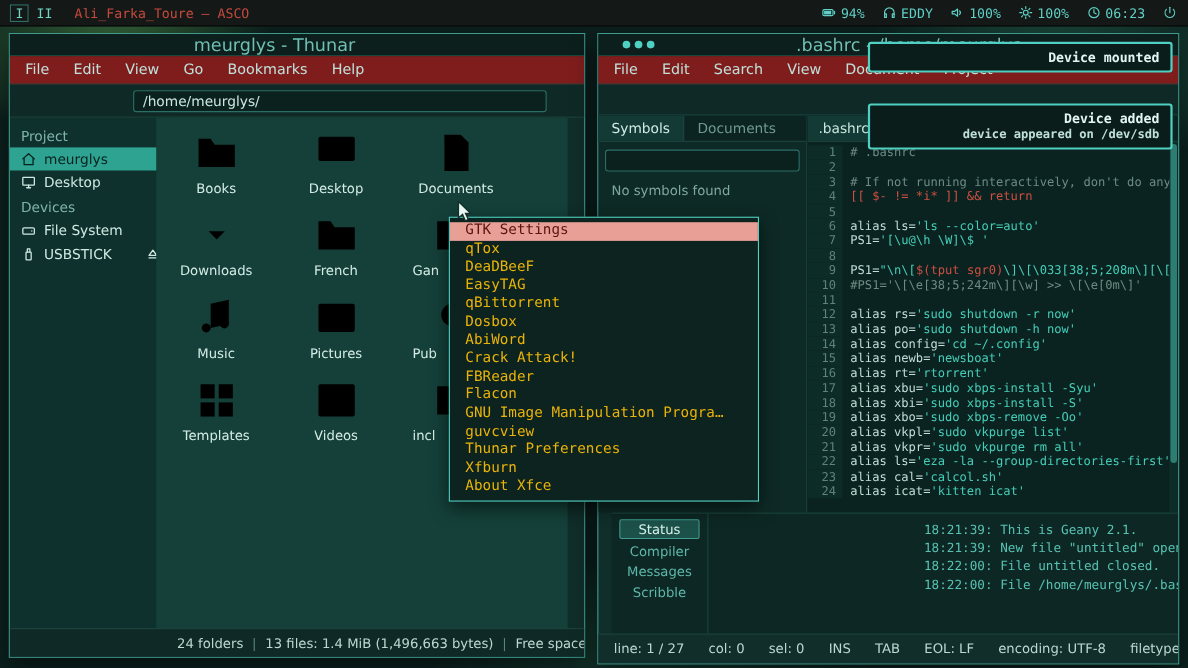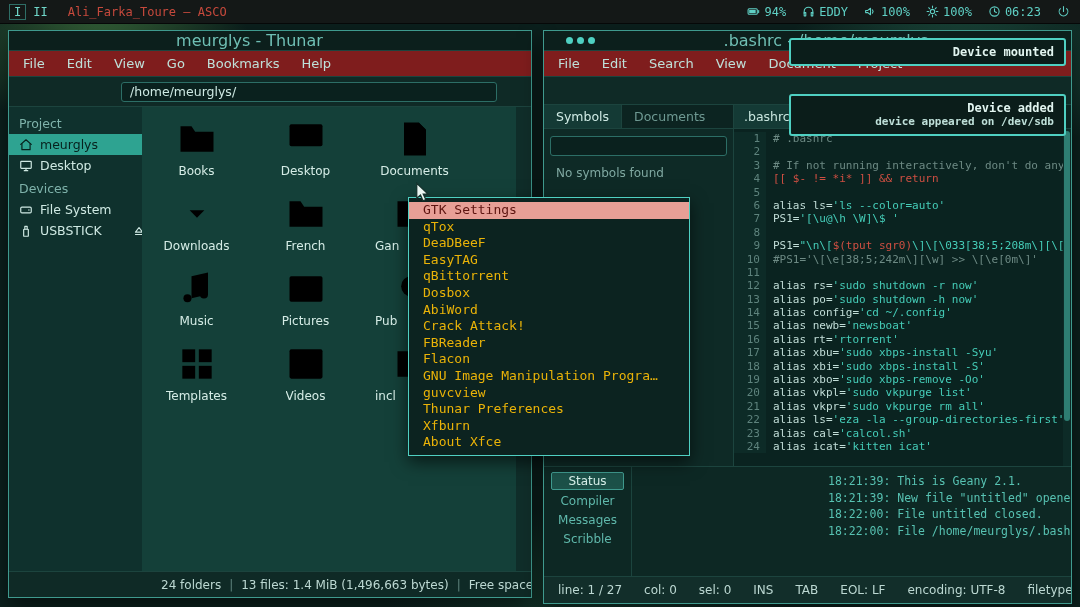--- a/index.html
+++ b/index.html
@@ -86,21 +86,21 @@
   .etabbar{height:24px;background:#0c2421;border-bottom:1px solid #1c443e;display:flex;flex:none}
   .etab{display:flex;align-items:center;gap:8px;background:#143a35;padding:0 10px;font-size:12.5px;color:#c9e6df}
   .etab .x{width:10px;height:10px;color:#c9564a}
   .ecode{flex:1;overflow:hidden;font:11px/13.4px "DejaVu Sans Mono",monospace;padding-top:3px}
   .cl{display:flex;height:13.4px;white-space:pre}
   .ln{width:32px;flex:none;text-align:right;padding-right:6px;color:#5e837d;background:#0d2b27}
   .ct{padding-left:7px;color:#c2ded8}
   .txt{color:#c2ded8}.str{color:#45cdb8}.cmt{color:#6d8a84;}.kw{color:#cf4f42}
   .escroll{position:absolute;right:0;top:24px;bottom:0;width:8px;background:#0d2b27}
   .escroll .thumb{position:absolute;left:1px;right:1px;top:2px;height:86%;background:#2e7d72;border-radius:3px}
-  .gbottom{position:absolute;left:0;right:0;bottom:27px;height:110px;background:#0d2824;border-top:1px solid #1c443e;display:flex;overflow:hidden}
+  .gbottom{position:absolute;left:12px;right:0;bottom:27px;height:110px;background:#0d2824;border-top:1px solid #1c443e;display:flex;overflow:hidden}
   .btabs{width:88px;flex:none;border-right:1px solid #1c443e;padding-top:5px;display:flex;flex-direction:column;gap:3px}
   .btab{margin:0 7px;padding:1px 6px;font-size:12px;color:#5fb8ab;text-align:center;white-space:nowrap}
   .btab.active{background:#1c5149;color:#d6efe9;border:1px solid #3f9a8e;border-radius:2px}
   .bmsgs{flex:1;padding:6px 0 0 196px;font:11.5px/16.5px "DejaVu Sans Mono",monospace;color:#57c2b2;white-space:nowrap;overflow:hidden}
   .gstatus{position:absolute;left:0;right:0;bottom:0;height:27px;background:#122e2a;border-top:1px solid #1c443e;
     display:flex;align-items:center;gap:22px;padding:0 14px;color:#bcd8d2;font-size:12px;white-space:nowrap;overflow:hidden}
 
   
   #popup{position:absolute;left:408px;top:197px;width:282px;background:#0c2320;border:1px solid #4fd0c2;
     padding:4px 0;z-index:50;box-shadow:0 6px 16px rgba(0,0,0,.6)}

